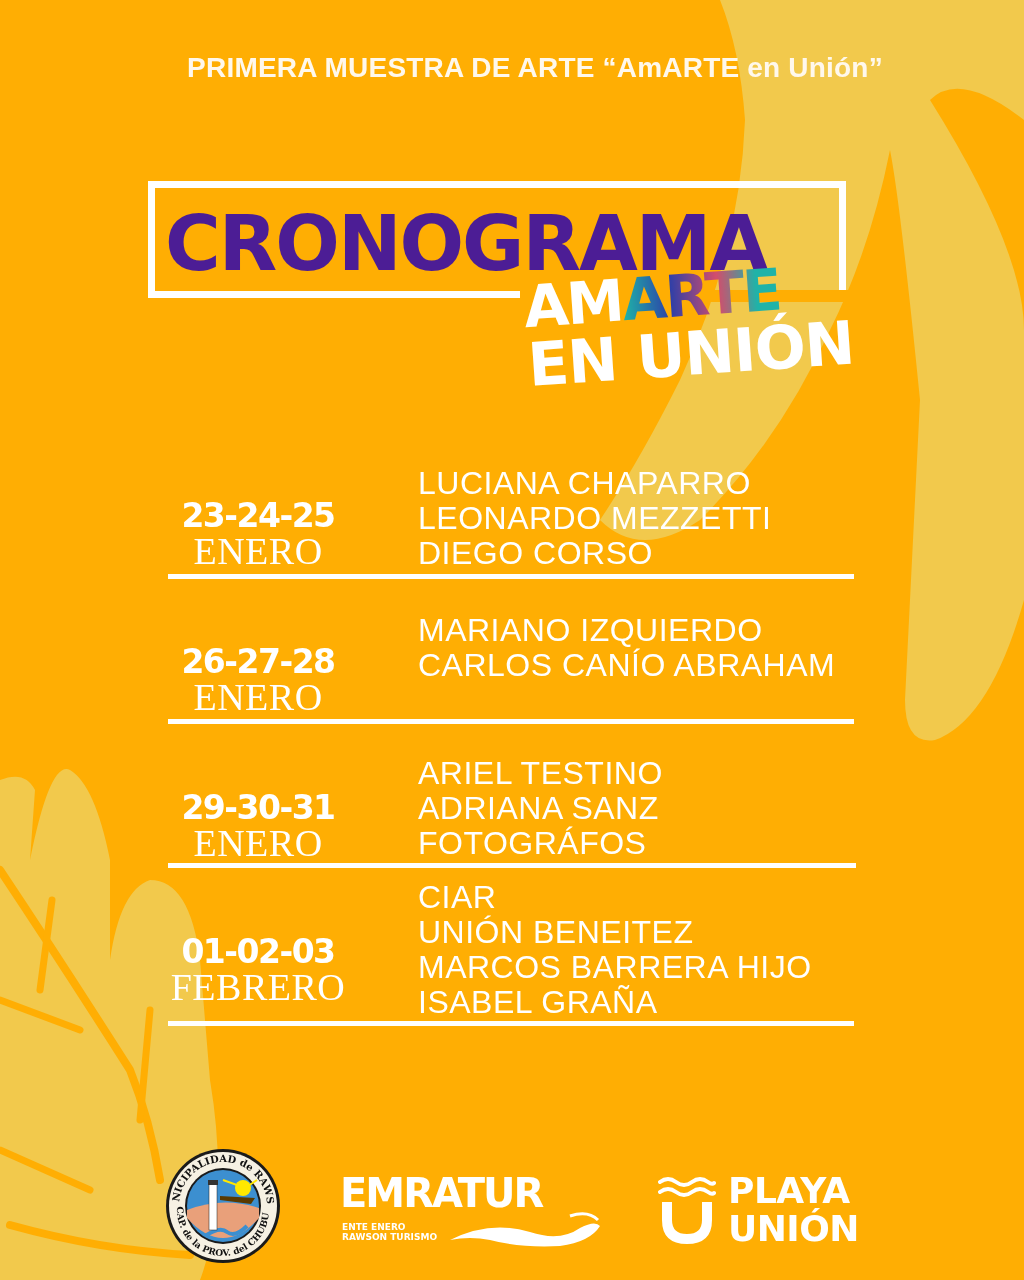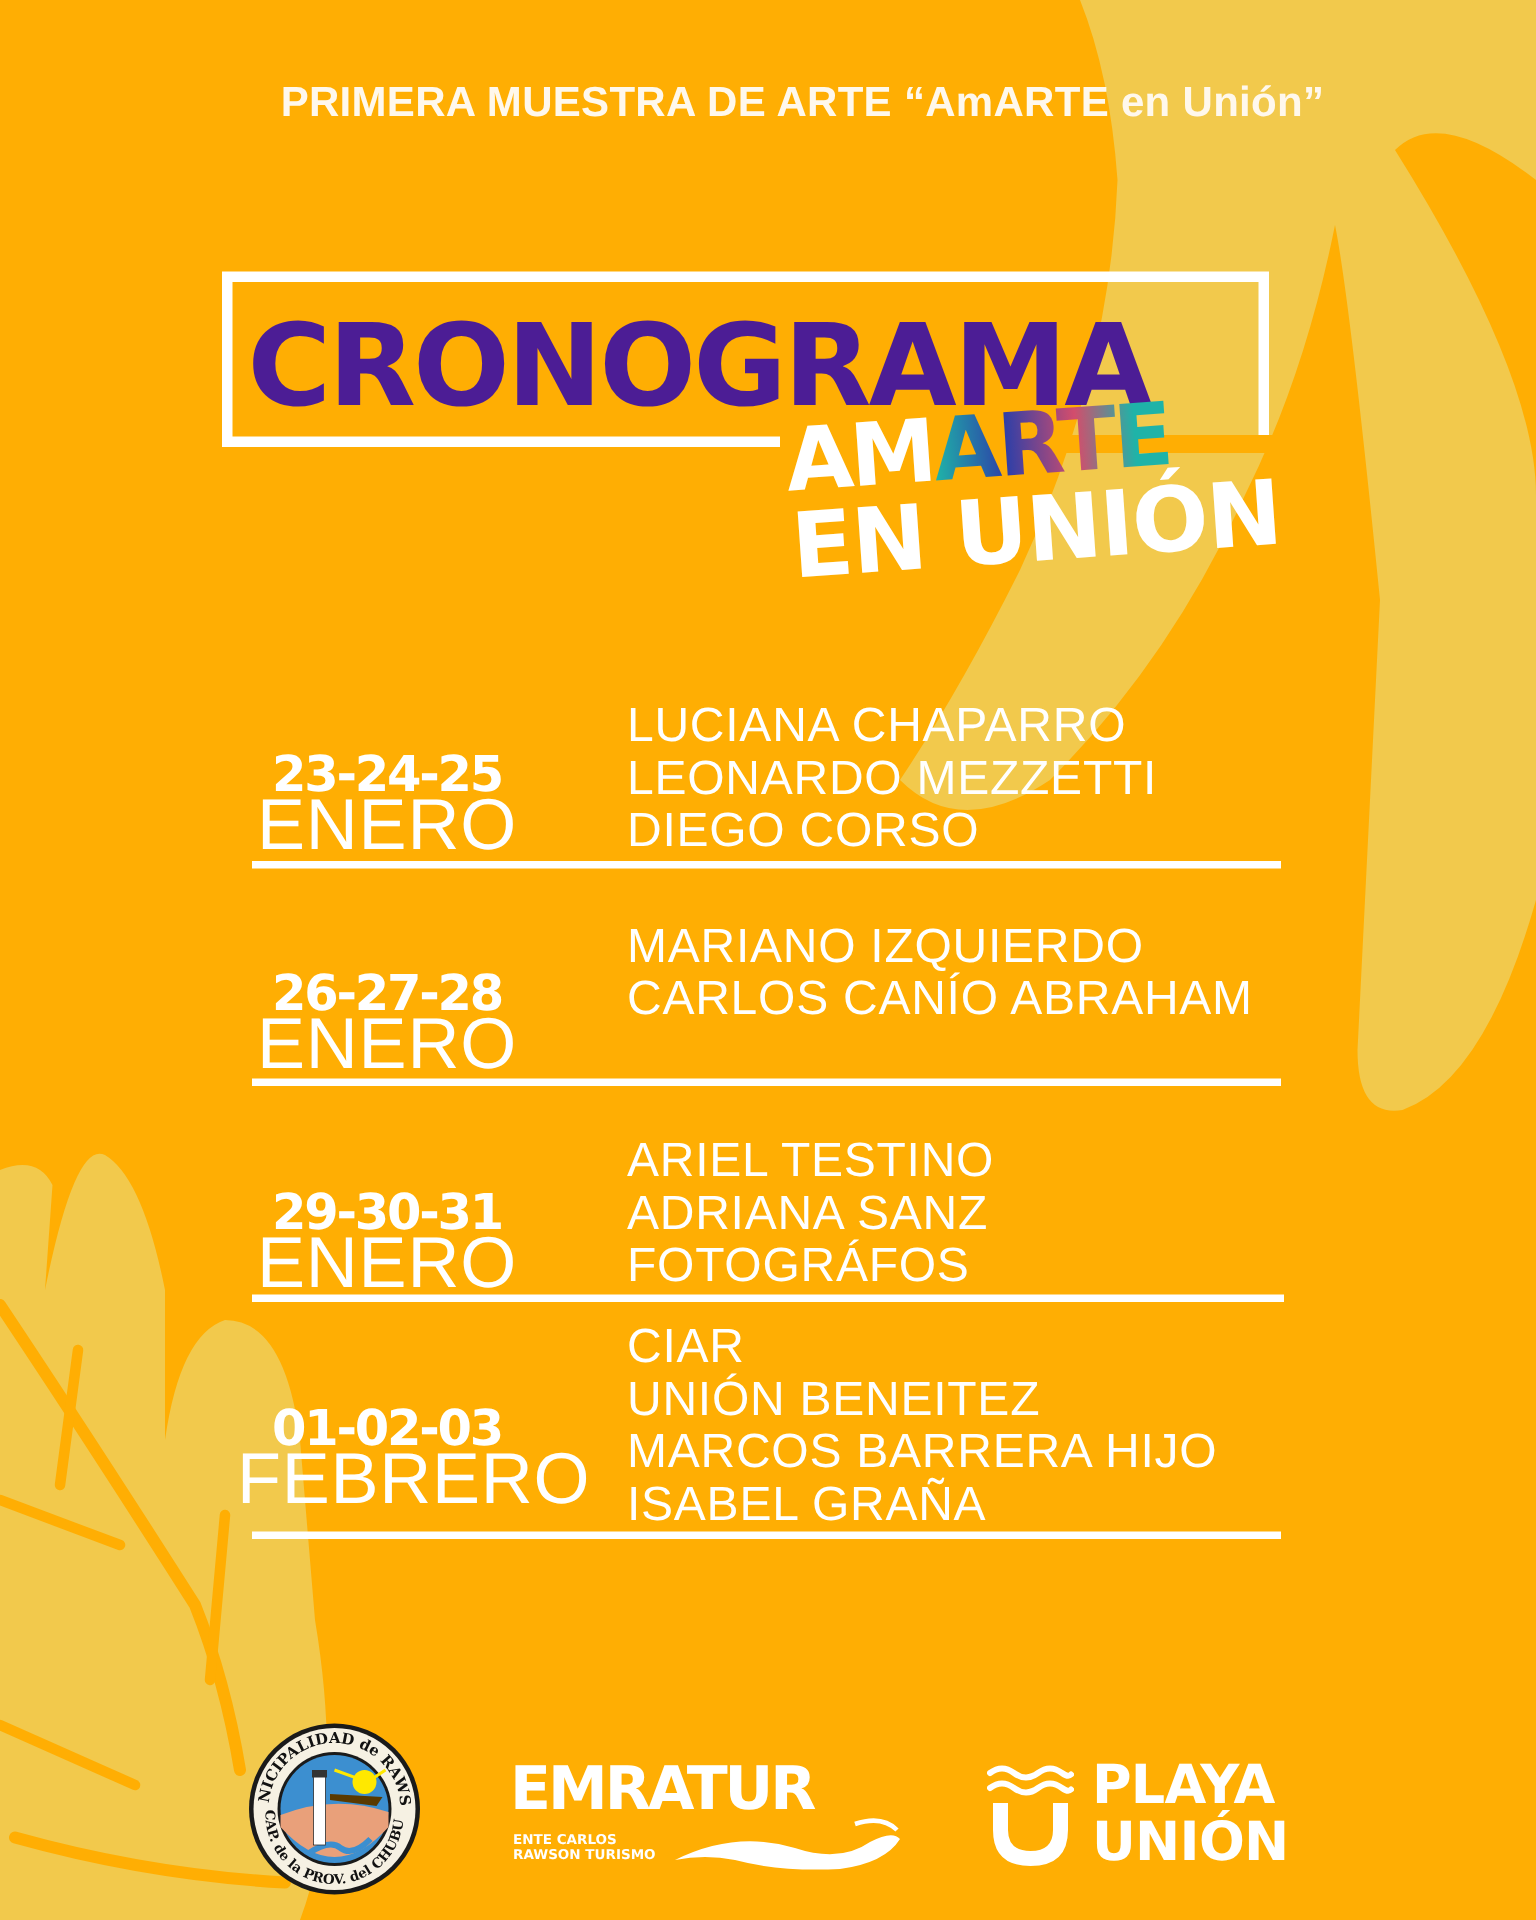--- a/index.html
+++ b/index.html
@@ -52,22 +52,22 @@
     .schedule { position: absolute; left: 168px; top: 462px; width: 690px; }
     .row { position: absolute; left: 0; width: 690px; }
     .row .dates {
       position: absolute; left: 0; width: 180px; text-align: center;
     }
     .row .days {
       display: block; font-family: "DejaVu Sans", sans-serif; font-weight: bold;
       font-size: 33px; letter-spacing: -1.5px; line-height: 34px;
     }
     .row .month {
-      display: block; font-family: Liberation Sans, sans-serif;
-      font-size: 48px; line-height: 36px; letter-spacing: 0.5px;
+      display: block; font-family: Liberation Serif, serif;
+      font-size: 38px; line-height: 36px; letter-spacing: 0.5px;
     }
     .row .names {
       position: absolute; left: 250px; list-style: none;
     }
     .row .names li {
       font-family: "Liberation Sans", sans-serif; font-size: 32px;
       line-height: 35px; letter-spacing: 0.5px; white-space: nowrap;
     }
     .row .divider {
       position: absolute; left: 0; height: 5px; background: #FFFFFF;
@@ -201,21 +201,21 @@
         <textPath href="#topArc" startOffset="50%" text-anchor="middle">MUNICIPALIDAD de RAWSON</textPath>
       </text>
       <text font-family="DejaVu Serif, serif" font-size="9" font-weight="bold" fill="#111">
         <textPath href="#botArc" startOffset="50%" text-anchor="middle">CAP. de la PROV. del CHUBUT</textPath>
       </text>
     </svg>
 
     <div class="emratur">
       <div class="word">EMRATUR</div>
       <div class="sub">
-        <div>ENTE CARLOS</div>
+        <div>ENTE ENERO</div>
         <div>RAWSON TURISMO</div>
       </div>
       <svg style="position:absolute;left:110px;top:40px;" width="150" height="40" viewBox="0 0 150 40">
         <path d="M0 30 Q40 10 80 22 Q110 32 130 18 Q145 10 150 16 Q140 32 110 36 Q70 38 40 30 Q20 26 0 30 Z" fill="#FFFFFF"></path>
         <path d="M120 6 Q138 0 148 10" stroke="#FFFFFF" stroke-width="3" fill="none"></path>
       </svg>
     </div>
 
     <div class="playa">
       <svg class="icon" viewBox="0 0 58 72">

